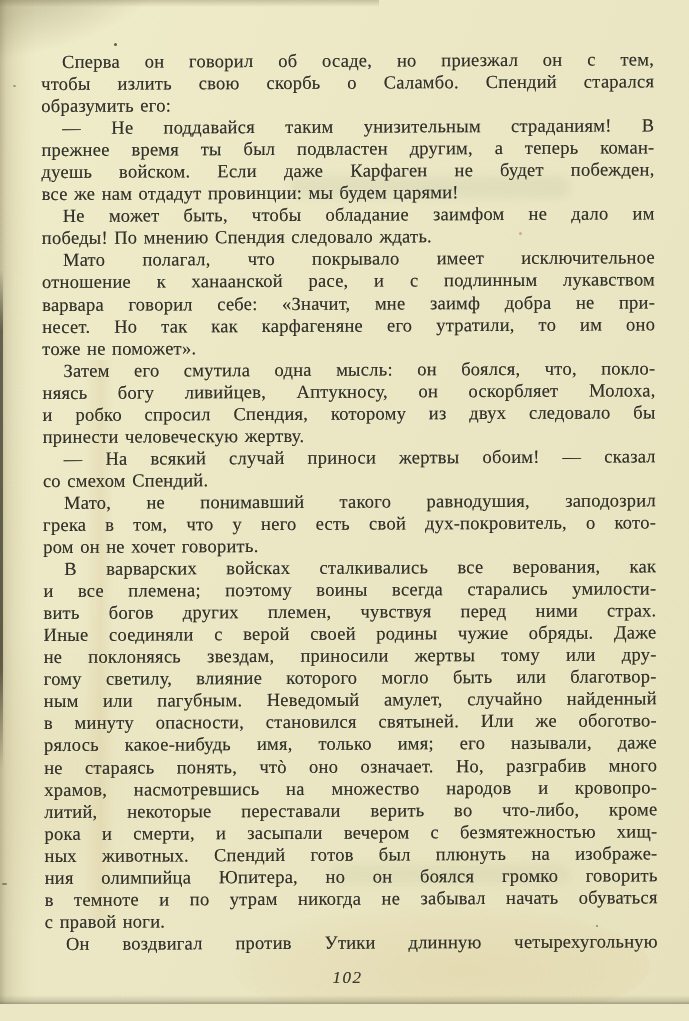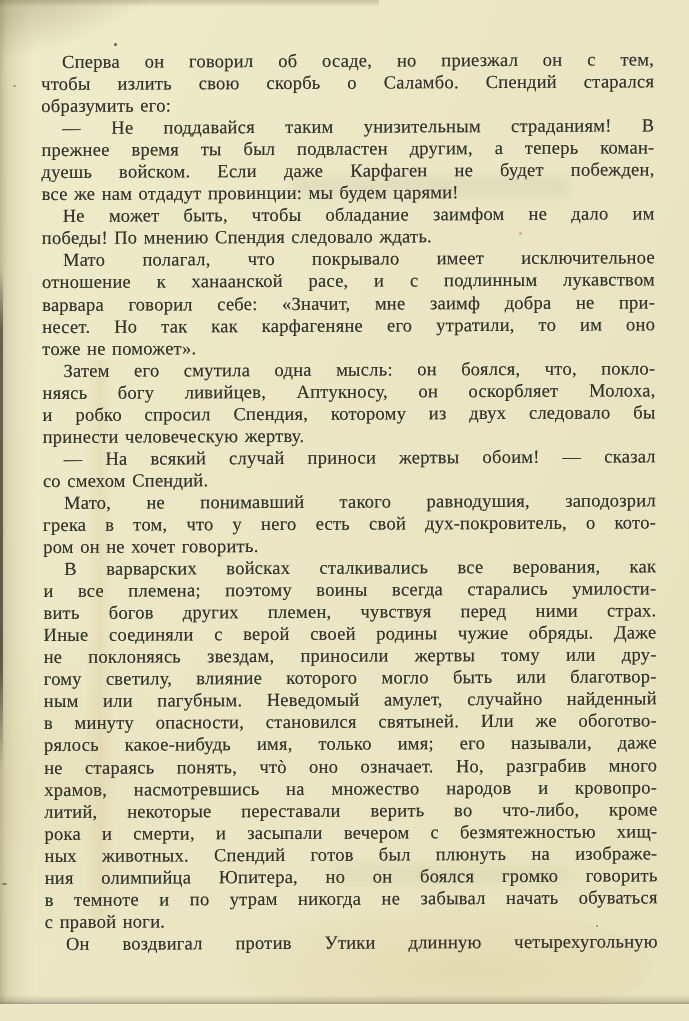--- a/index.html
+++ b/index.html
@@ -167,15 +167,16 @@
       <div class="line">храмов, насмотревшись на множество народов и кровопро-</div>
       <div class="line">литий, некоторые переставали верить во что-либо, кроме</div>
       <div class="line">рока и смерти, и засыпали вечером с безмятежностью хищ-</div>
       <div class="line">ных животных. Спендий готов был плюнуть на изображе-</div>
       <div class="line">ния олимпийца Юпитера, но он боялся громко говорить</div>
       <div class="line">в темноте и по утрам никогда не забывал начать обуваться</div>
       <div class="line endpara">с правой ноги.</div>
       <div class="line indent">Он воздвигал против Утики длинную четырехугольную</div>
     </div>
 
+  <div class="page-number">102</div>
 
   <div class="shade-bottom"></div>
 </div>
 
 </body></html>

